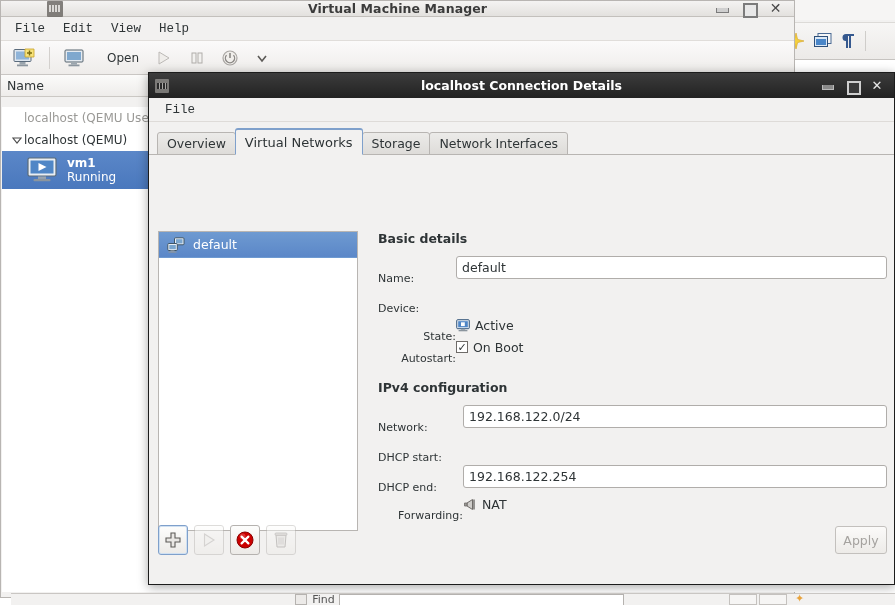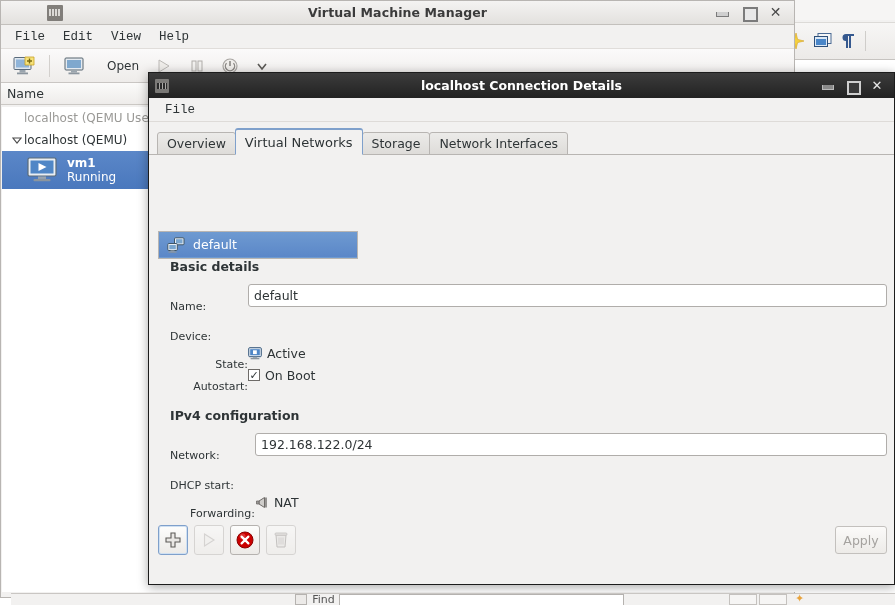--- a/index.html
+++ b/index.html
@@ -33,24 +33,24 @@
   .ico-pilcrow { width:16px; height:18px; }
   .bg-sep { width:1px; height:20px; background:#cfcdca; }
 
   
   .vmm {
     position: absolute; left: 0; top: 0; width: 795px; height: 598px;
     background: #f2f1f0;
     border: 1px solid #b8b5b2;
   }
   .vmm-titlebar {
-    height: 24px; width: 100%;
+    height: 16px; width: 100%;
     background: linear-gradient(#f4f3f2, #e3e1de);
     border-bottom: 1px solid #c3c0bc;
-    display: flex; align-items: center; position: relative; padding-left: 40px;
+    display: flex; position: relative; padding-left: 40px;
   }
   .vmm-titlebar .t-icon {
     width: 16px; height: 16px; margin-left: 6px;
     background: #6f6c68; border-radius: 1px;
     position: relative; opacity: .85;
   }
   .vmm-titlebar .t-icon:after {
     content:''; position:absolute; left:2px; top:4px; width:12px; height:7px;
     background: repeating-linear-gradient(90deg,#d9d7d4 0 2px,#6f6c68 2px 3px);
   }
@@ -147,21 +147,21 @@
     margin-right:-1px;
   }
   .tab.active {
     height:27px; background:#f2f1f0;
     border:1px solid #7fa0cb; border-bottom:1px solid #f2f1f0;
     border-top:2px solid #7fa0cb;
     font-size:13px; z-index:2; position:relative;
   }
   .tab-underline { position:absolute; left:0; bottom:0; width:100%; height:1px; background:#b8b5b2; z-index:1;}
 
-  .dlg-body { position:absolute; left:9px; top:158px; width:729px; height:300px; display:flex; gap:0;flex-direction:column; }
+  .dlg-body { position:absolute; left:9px; top:158px; width:729px; height:300px; display:flex; gap:8px; }
   .net-list {
     width: 200px; background:#ffffff; border:1px solid #b8b5b2;
   }
   .net-item {
     height:26px; display:flex; align-items:center; gap:8px; padding-left:8px;
     background: linear-gradient(#6e9ad1,#5b87c8); color:#ffffff; font-size:12.5px;
     border-bottom:1px solid #6e9ad1;
   }
   .details {
     flex: 1; margin-left: 12px; padding-left: 0px;
@@ -433,20 +433,24 @@
 
         <div class="frow">
           <span class="flabel wide">Network:</span>
           <span class="fval-input">192.168.122.0/24</span>
         </div>
 
         <div class="frow">
           <span class="flabel wide">DHCP start:</span>
         </div>
 
+        <div class="frow">
+          <span class="flabel wide">DHCP end:</span>
+          <span class="fval-input">192.168.122.254</span>
+        </div>
 
         <div class="frow-static">
           <span class="flabel wide">Forwarding:</span>
           <span class="static-val">
             <span>
               <svg width="14" height="13" viewBox="0 0 14 13">
                 <path d="M9.5 1.5 L4 5 L4 8 L9.5 11.5 Z" fill="#cfcdca" stroke="#6e6b68" stroke-width="1"></path>
                 <path d="M11 1.5 L11 11.5" stroke="#6e6b68" stroke-width="1.4"></path>
                 <path d="M1.5 5 L4 5 L4 8 L1.5 8 Z" fill="#9a9996" stroke="#6e6b68" stroke-width=".8"></path>
               </svg>

